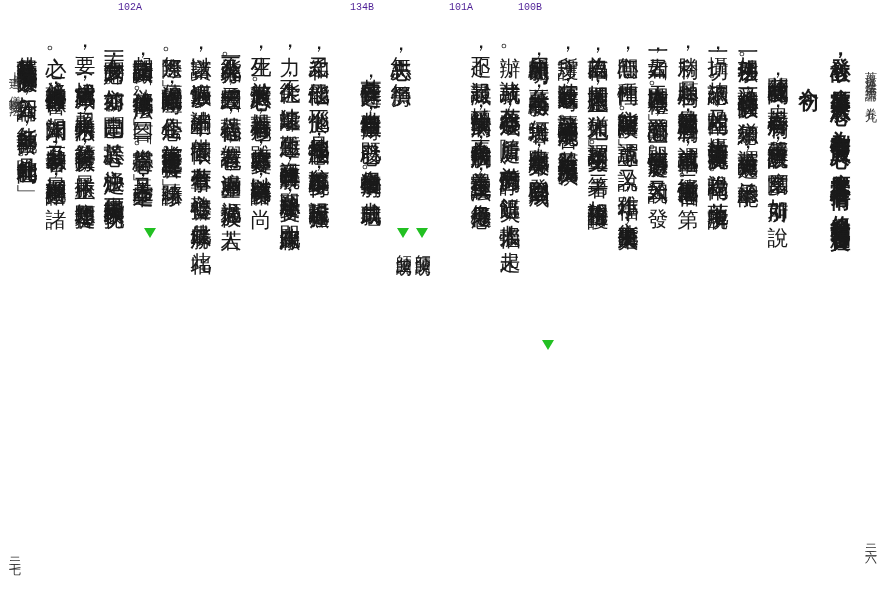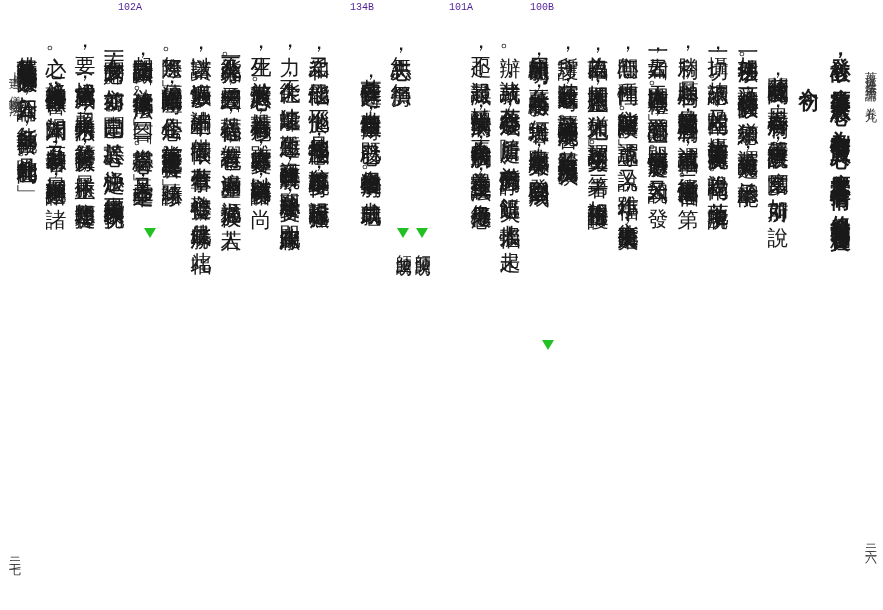--- a/index.html
+++ b/index.html
@@ -33,21 +33,21 @@
     border-right: 6px solid transparent;
     border-top: 10px solid #22c022;
   }
 </style>
 </head>
 <body>
 
 <div class="label" style="left:118px;">102A</div>
 <div class="label" style="left:350px;">134B</div>
 <div class="label" style="left:405px;margin-left:44px;">101A</div>
-<div class="label" style="left:530px;">100B</div>
+<div class="label" style="left:518px;">100B</div>
 
 <div>
   <div class="col small" style="left:858px; top:62px;">菩提道次第廣論　卷九</div>
   <div class="col small" style="left:858px; top:535px;">二三六</div>
 
   <div class="col heading" style="left:828px; top:42px;">發心故，應當修學六次發心。為利有情而發其心，應學其心不捨有情，修學積集福智資糧。</div>
   <div class="col heading" style="left:796px; top:72px;">今初</div>
 
   <div class="col body" style="left:765px; top:60px;">若閱經藏或從師聞，思菩提心所有勝利，華嚴經中廣宣說故，應當多閱。如前所引，說</div>
   <div class="col body" style="left:735px;">如一切佛法種子。又說總攝菩薩一切行願故，猶如總示。謂若廣說支分無邊，於總示中能</div>

